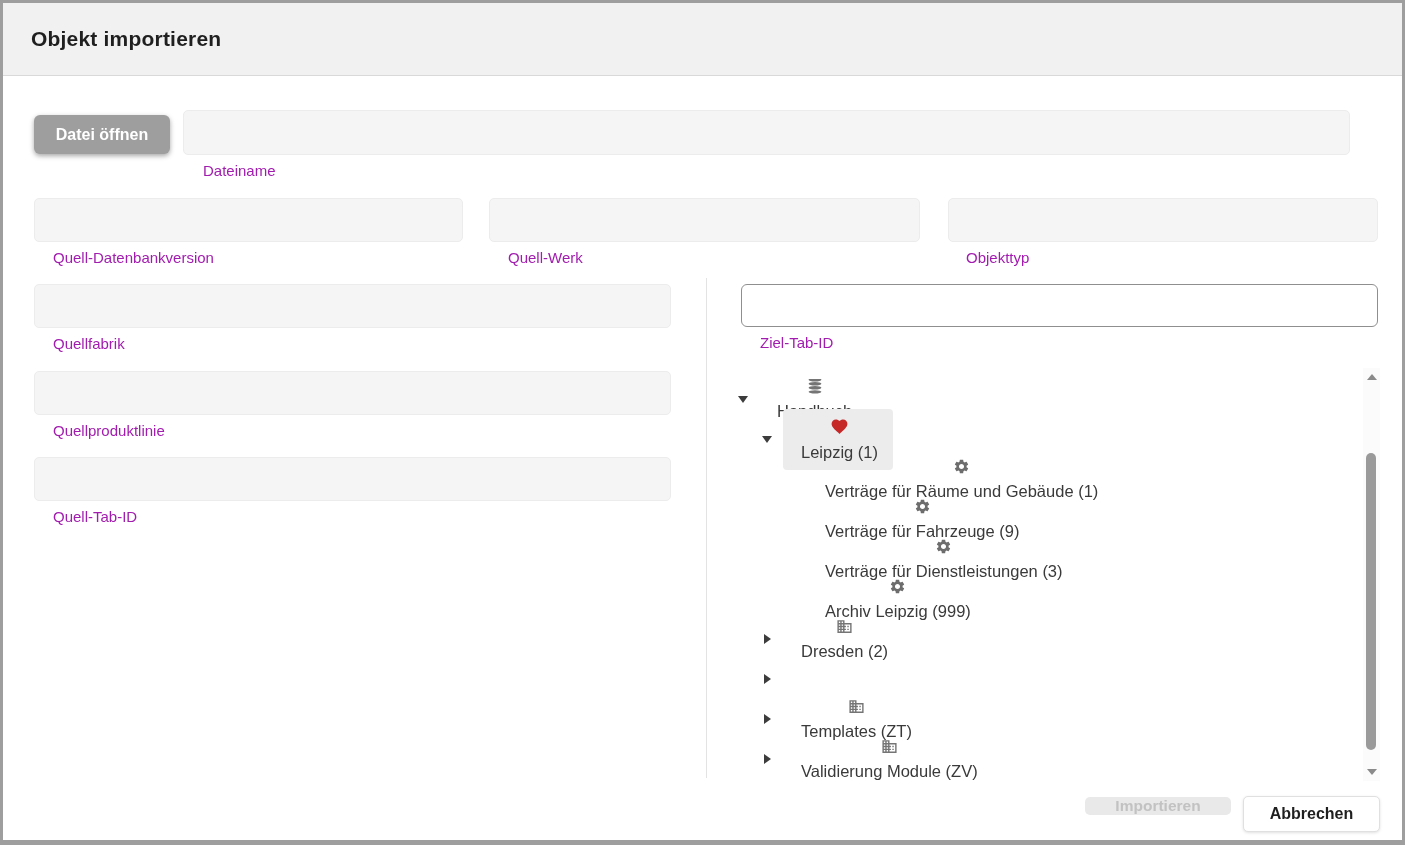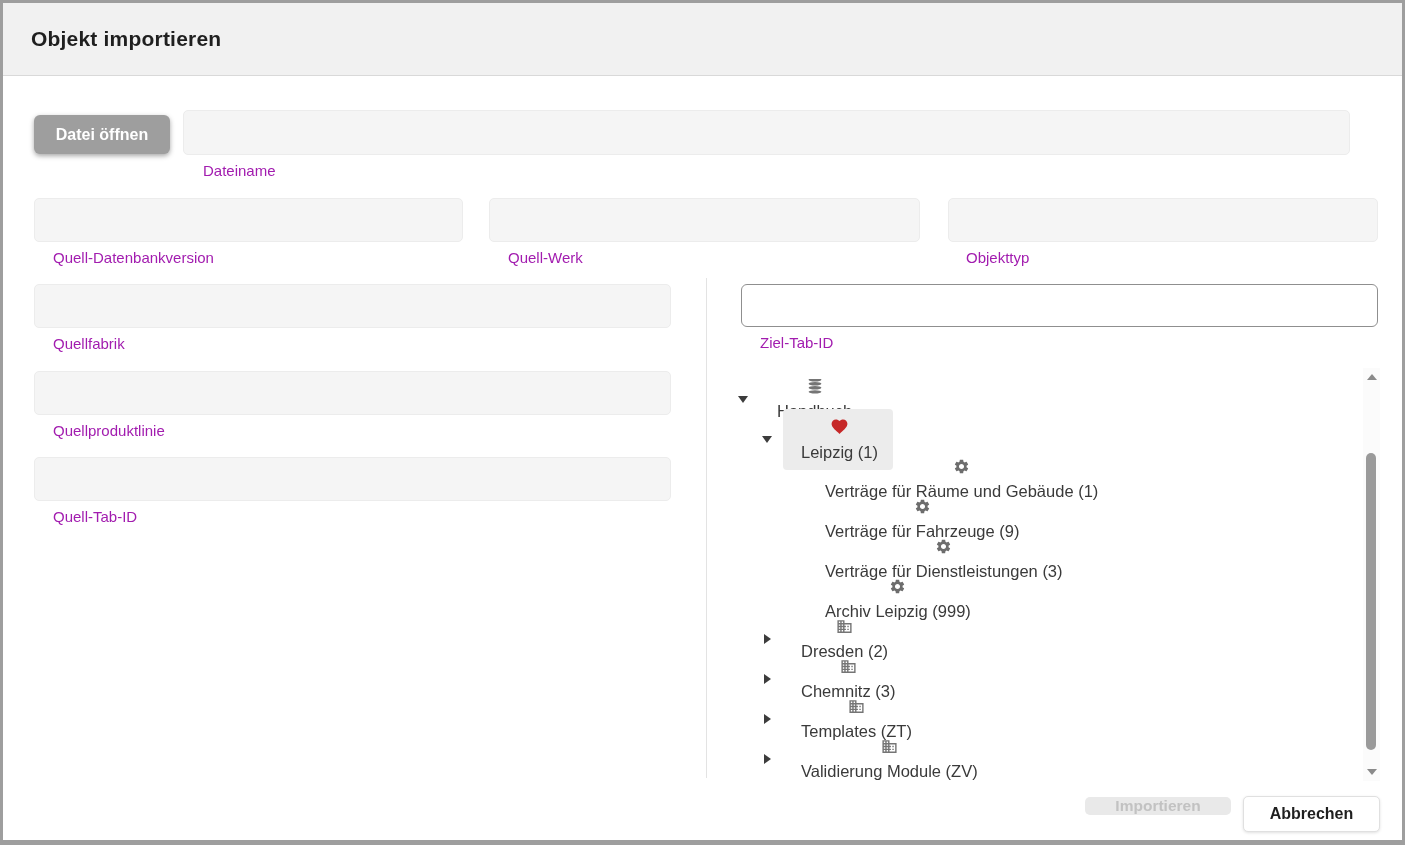--- a/index.html
+++ b/index.html
@@ -219,28 +219,20 @@
               <path d="M12 7V3H2v18h20V7H12zM6 19H4v-2h2v2zm0-4H4v-2h2v2zm0-4H4V9h2v2zm0-4H4V5h2v2zm4 12H8v-2h2v2zm0-4H8v-2h2v2zm0-4H8V9h2v2zm0-4H8V5h2v2zm10 12h-8v-2h2v-2h-2v-2h2v-2h-2V9h8v10zm-2-8h-2v2h2v-2zm0 4h-2v2h2v-2z"></path>
             </svg>
           </span>
           <span class="tree-label">Dresden (2)</span>
         </span>
       </div>
       <div class="tree-row">
         <span class="tree-arrow" style="margin-left: 52px;">
           <span class="tri-right"></span>
         </span>
-        <span class="tree-pill">
-          <span class="tree-icon">
-            <svg width="17" height="17" viewBox="0 0 24 24" fill="#757575">
-              <path d="M12 7V3H2v18h20V7H12zM6 19H4v-2h2v2zm0-4H4v-2h2v2zm0-4H4V9h2v2zm0-4H4V5h2v2zm4 12H8v-2h2v2zm0-4H8v-2h2v2zm0-4H8V9h2v2zm0-4H8V5h2v2zm10 12h-8v-2h2v-2h-2v-2h2v-2h-2V9h8v10zm-2-8h-2v2h2v-2zm0 4h-2v2h2v-2z"></path>
-            </svg>
-          </span>
-          <span class="tree-label">Chemnitz (3)</span>
-        </span>
       </div>
       <div class="tree-row">
         <span class="tree-arrow" style="margin-left: 52px;">
           <span class="tri-right"></span>
         </span>
         <span class="tree-pill">
           <span class="tree-icon">
             <svg width="17" height="17" viewBox="0 0 24 24" fill="#757575">
               <path d="M12 7V3H2v18h20V7H12zM6 19H4v-2h2v2zm0-4H4v-2h2v2zm0-4H4V9h2v2zm0-4H4V5h2v2zm4 12H8v-2h2v2zm0-4H8v-2h2v2zm0-4H8V9h2v2zm0-4H8V5h2v2zm10 12h-8v-2h2v-2h-2v-2h2v-2h-2V9h8v10zm-2-8h-2v2h2v-2zm0 4h-2v2h2v-2z"></path>
             </svg>

